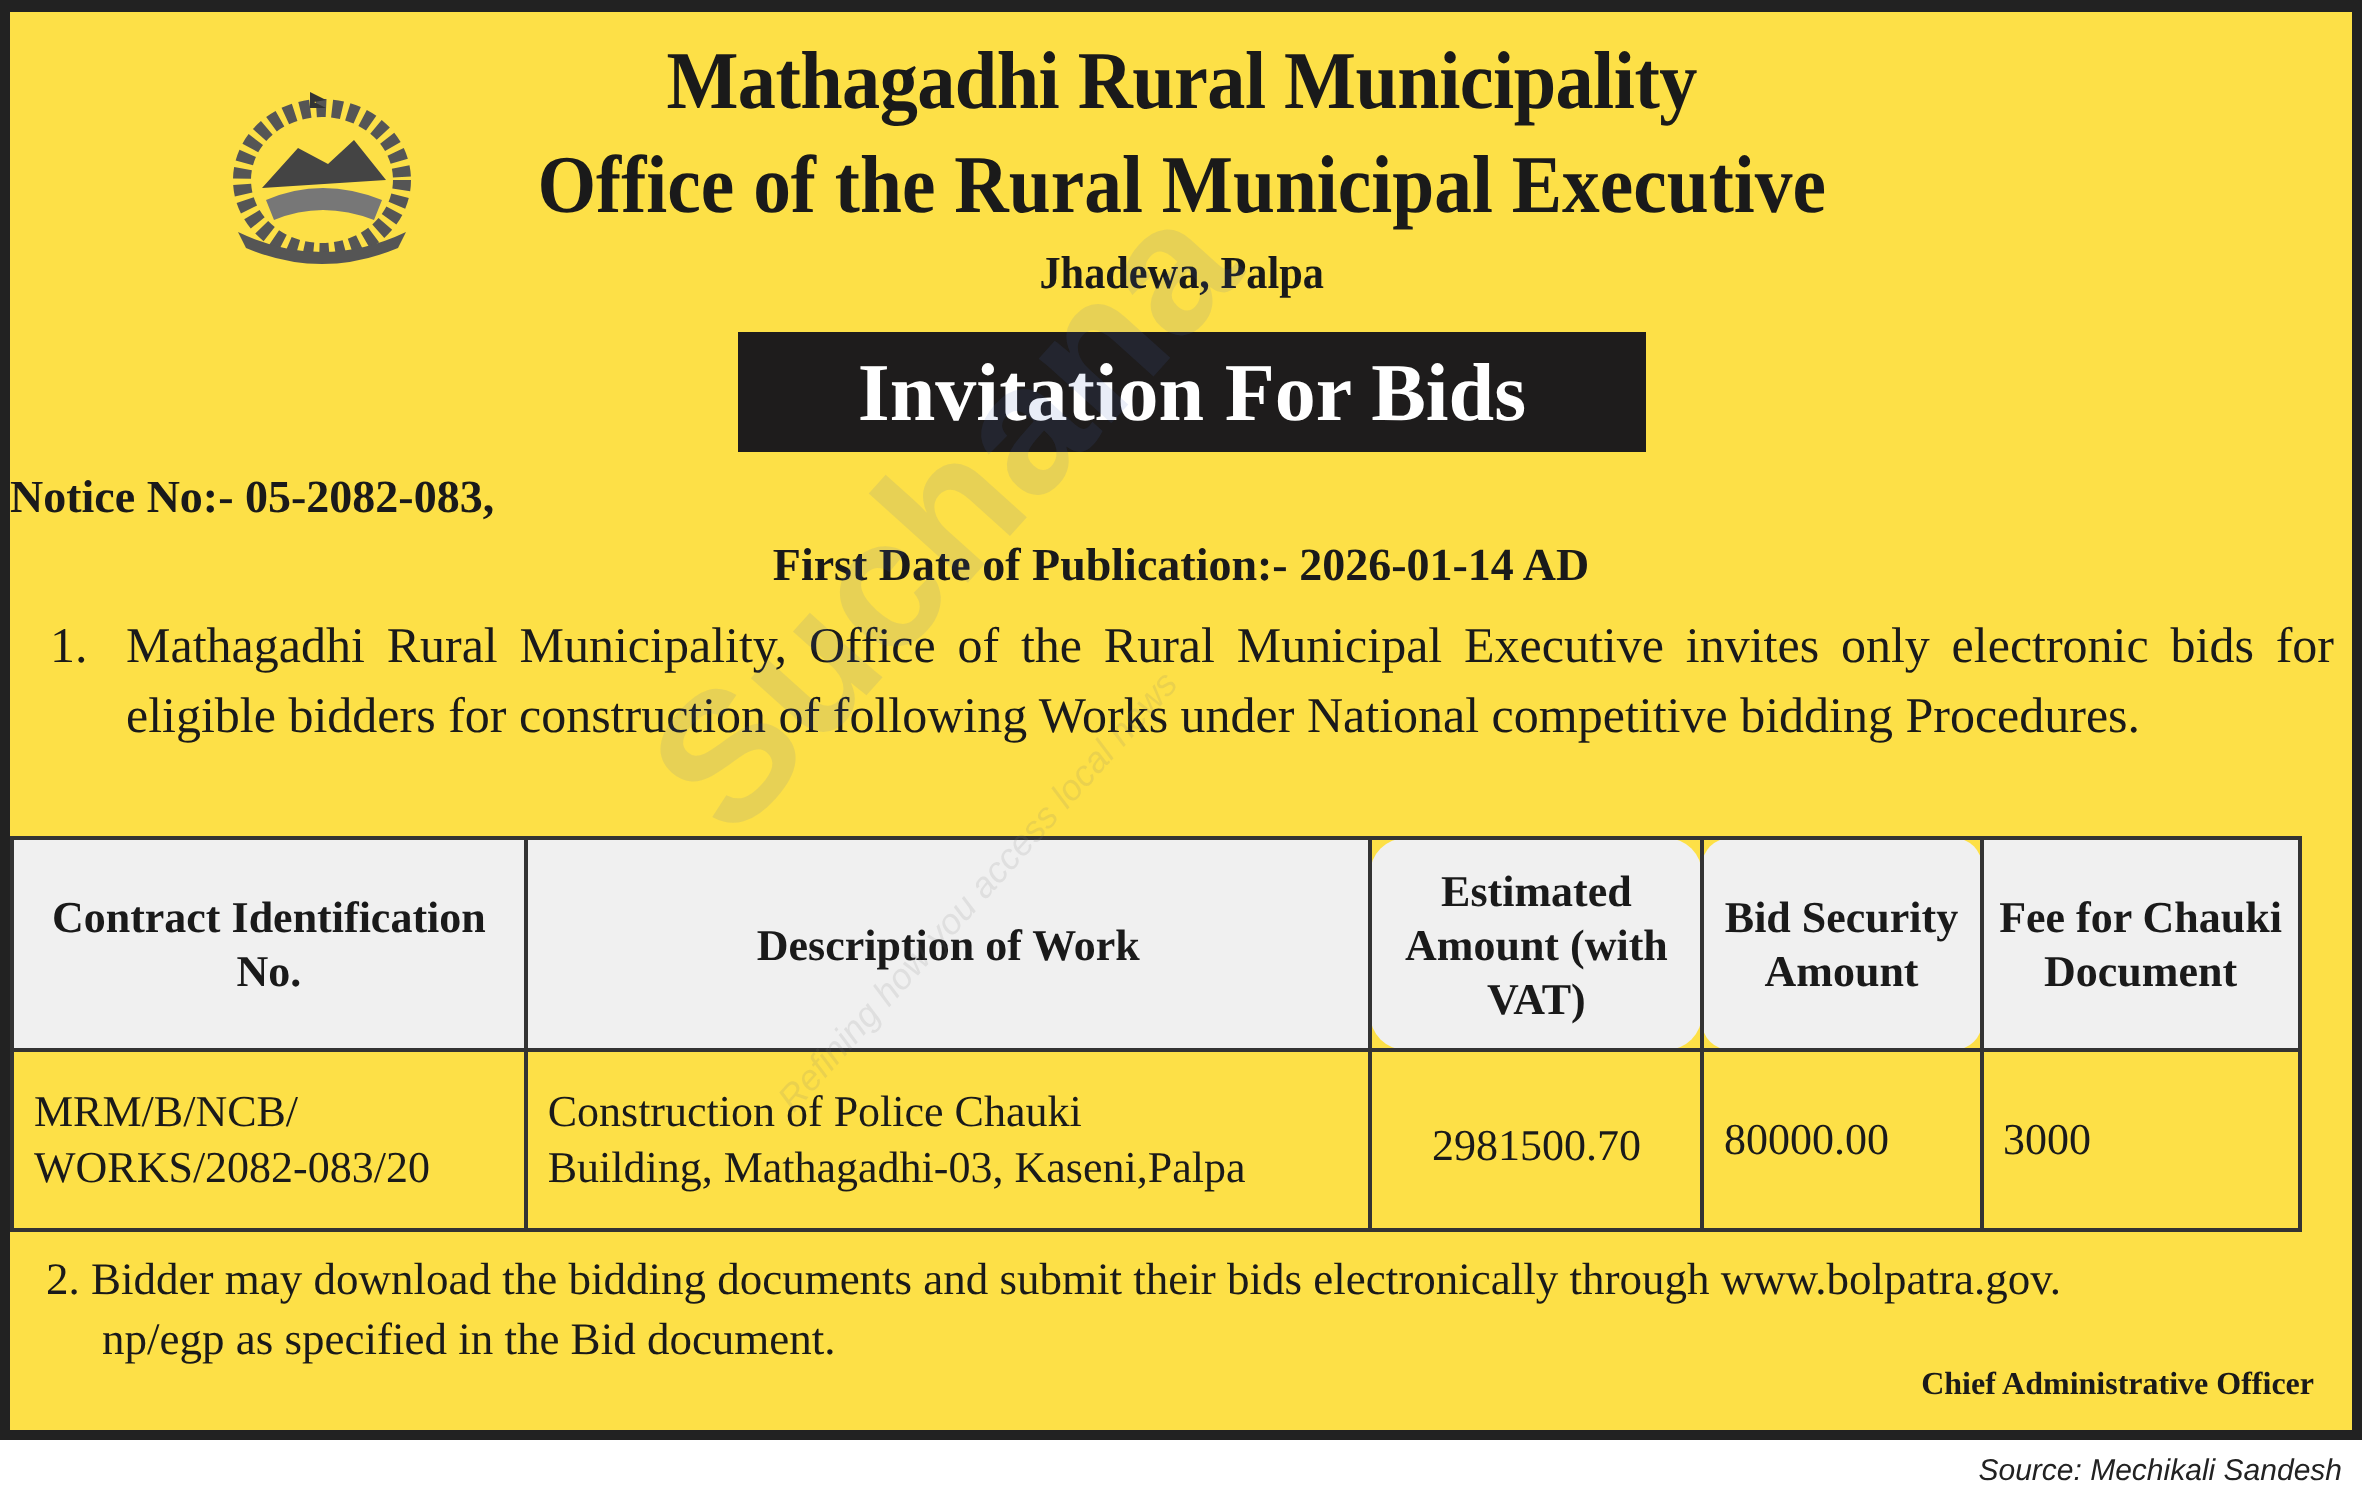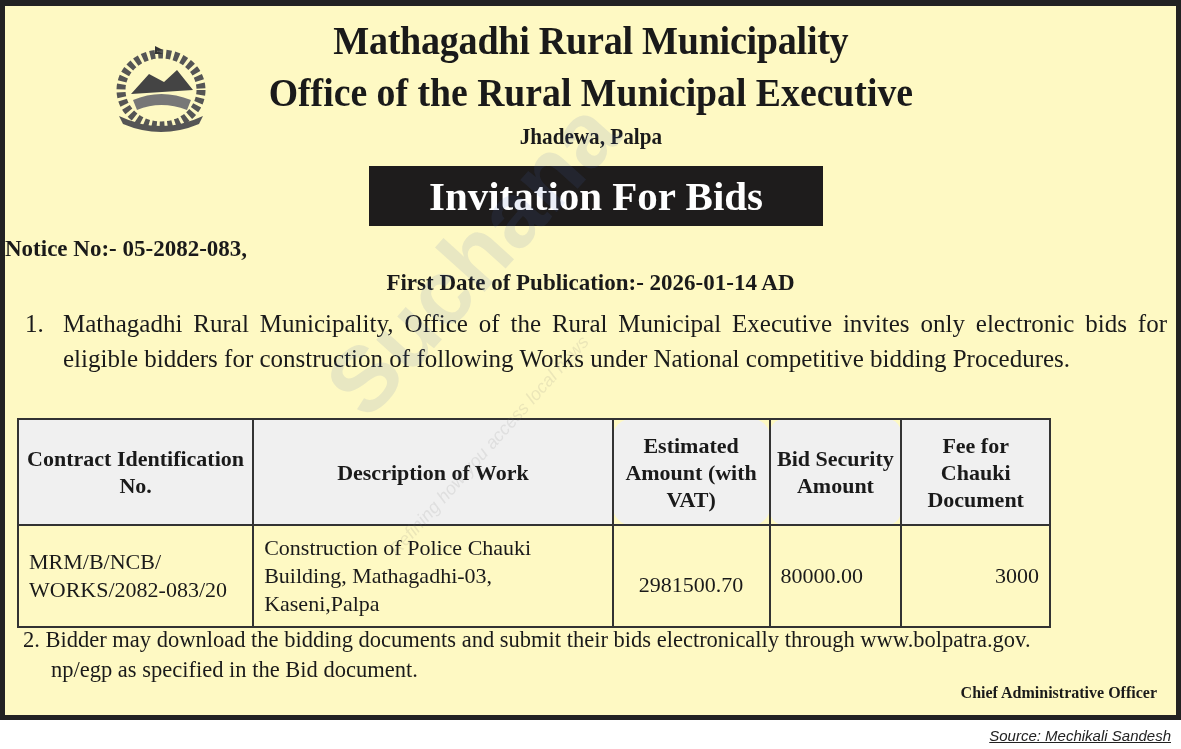--- a/index.html
+++ b/index.html
@@ -2,21 +2,21 @@
 <html><head>
 <meta charset="utf-8">
 <style>
   html, body { margin: 0; padding: 0; }
   body {
     width: 1181px; height: 749px; background: #ffffff; position: relative; overflow: hidden;
     font-family: "Liberation Serif", "DejaVu Serif", serif; color: #1a1a1a;
   }
   .frame {
     position: absolute; left: 0; top: 0; width: 1181px; height: 720px;
-    box-sizing: border-box; border: 5px solid #222; border-top-width: 6px; background: #fef9c3;
+    box-sizing: border-box; border: 5px solid #222; border-top-width: 6px; background: #fde047;
   }
   .emblem { position: absolute; left: 104px; top: 38px; width: 104px; height: 88px; }
   .title1 {
     position: absolute; left: 0; right: 0; top: 10px; text-align: center;
     font-weight: bold; font-size: 41px; letter-spacing: -0.3px; padding-left: 0;
     transform: scaleX(0.93); transform-origin: 590px 0;
   }
   .title2 {
     position: absolute; left: 0; right: 0; top: 62px; text-align: center;
     font-weight: bold; font-size: 41px; padding-left: 0;
@@ -38,46 +38,46 @@
   .pubdate {
     position: absolute; left: 0; right: 0; top: 264px; text-align: center;
     font-weight: bold; font-size: 23px;
   }
   .para1 {
     position: absolute; left: 20px; top: 300px; width: 1142px; font-size: 25px; line-height: 35px;
   }
   .para1 .num { position: absolute; left: 0; top: 0; }
   .para1 .txt { display: block; margin-left: 38px; text-align: justify; text-align-last: left; }
   table.bids {
-    position: absolute; left: 12px; top: 412px; width: 1034px; border-collapse: collapse;
+    position: absolute; left: 0; top: 412px; width: 1146px; border-collapse: collapse;
   }
   table.bids th, table.bids td { border: 2px solid #333; }
   table.bids th {
     background: #f0f0f0; font-weight: bold; font-size: 22px; line-height: 27px;
     height: 104px; text-align: center; vertical-align: middle; padding: 0 6px;
   }
   table.bids td {
     font-size: 22px; line-height: 28px; height: 82px; vertical-align: middle; padding: 0 10px;
   }
   .c1 { width: 236px; }
   .c2 { width: 404px; }
   .c3 { width: 144px; text-align: center; border-radius: 18px; }
   .c4 { width: 118px; border-radius: 14px; }
-  .c5 { width: 138px; text-align: right; }
+  .c5 { width: 138px; text-align: left; }
   td.c4 { vertical-align: middle; padding-bottom: 8px; }
   .para2 {
     position: absolute; left: 18px; top: 619px; width: 1150px; font-size: 22.5px; line-height: 30px;
   }
   .para2 .l2 { padding-left: 28px; display: block; }
   .sign {
     position: absolute; right: 19px; top: 678px; font-weight: bold; font-size: 16px;
   }
   .source {
     position: absolute; right: 10px; top: 727px; font-family: "Liberation Sans", sans-serif;
-    font-style: italic; font-size: 15px; color: #222; text-decoration: underline;
+    font-style: italic; font-size: 15px; color: #222;
   }
   .watermark {
     position: absolute; left: 300px; top: 360px; font-family: "Liberation Sans", sans-serif;
     font-weight: bold; font-size: 92px; color: rgba(70,110,190,0.12);
     transform: rotate(-48deg); transform-origin: left top; pointer-events: none; white-space: nowrap;
   }
   .watermark-sub {
     position: absolute; left: 380px; top: 540px; font-family: "Liberation Sans", sans-serif;
     font-size: 18px; font-style: italic; color: rgba(120,120,120,0.14);
     transform: rotate(-48deg); transform-origin: left top; pointer-events: none; white-space: nowrap;
@@ -123,21 +123,21 @@
     <tbody>
       <tr>
         <td class="c1">
           <div>MRM/B/NCB/</div>
           <div>WORKS/2082-083/20</div>
         </td>
         <td class="c2">
           <div>Construction of  Police Chauki</div>
           <div>Building, Mathagadhi-03, Kaseni,Palpa</div>
         </td>
-        <td class="c3" style="padding-top:18px">2981500.70</td>
+        <td class="c3" style="padding-top:6px">2981500.70</td>
         <td class="c4">80000.00</td>
         <td class="c5">3000</td>
       </tr>
     </tbody>
   </table>
 
   <div class="para2">
     <span>2. Bidder may download the bidding documents and submit their bids electronically through www.bolpatra.gov.</span>
     <span class="l2">np/egp as specified in the Bid document.</span>
   </div>

